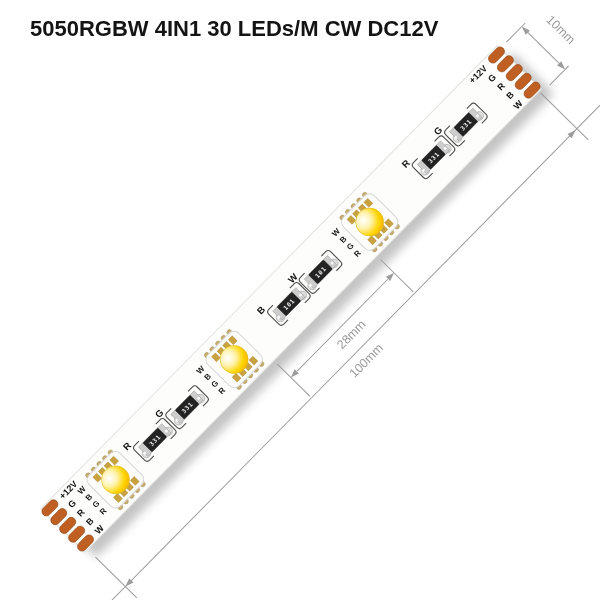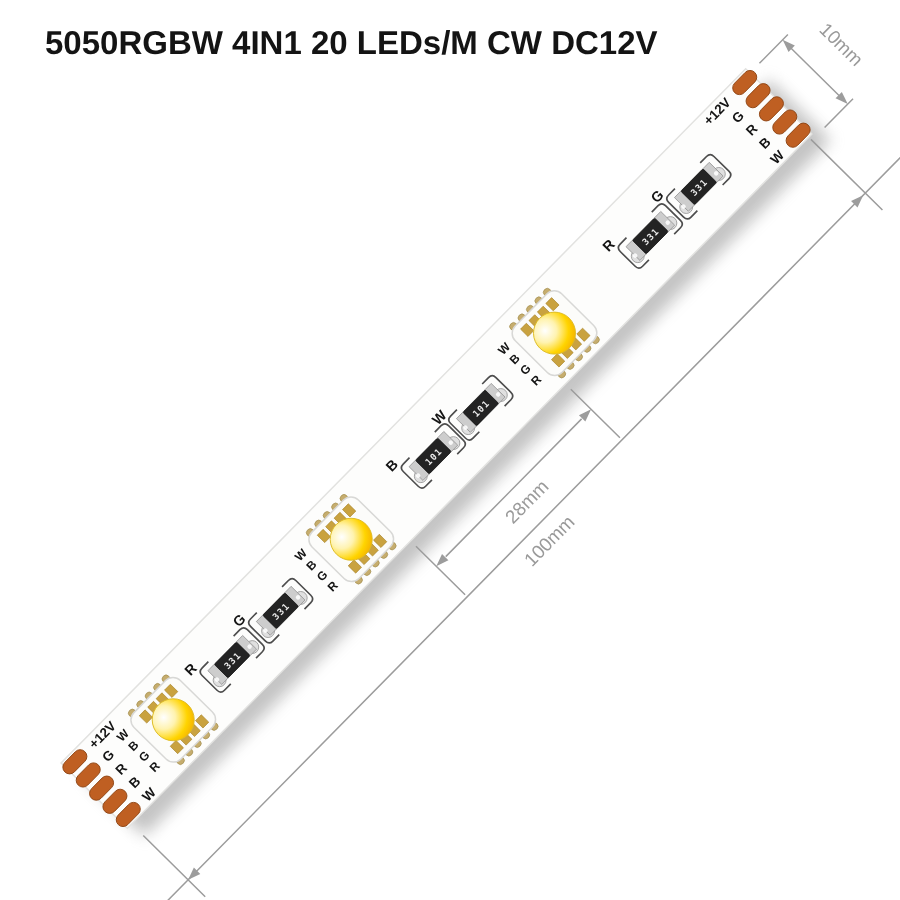--- a/index.html
+++ b/index.html
@@ -14,21 +14,21 @@
   .res-val{font:700 6px "DejaVu Sans Mono",monospace;fill:#ededed;letter-spacing:0.8px;}
   .dim-txt{font:400 12.5px "Liberation Sans",sans-serif;fill:#9a9a9a;}
   .dim-line{stroke:#9c9c9c;stroke-width:1;fill:none;}
   .dim-arrow{fill:#9c9c9c;stroke:none;}
 </style>
 </head>
 <body>
 
 <div class="canvas">
 
-  <div class="title">5050RGBW 4IN1 20 LEDs/M CW DC12V</div>
+  <div class="title">5050RGBW 4IN1 30 LEDs/M CW DC12V</div>
 
   <svg width="600" height="600" viewBox="0 0 600 600">
     <defs>
       <filter id="soft" x="-20%" y="-60%" width="140%" height="240%">
         <feGaussianBlur stdDeviation="5"></feGaussianBlur>
       </filter>
       <radialGradient id="phos" cx="0.38" cy="0.30" r="0.80">
         <stop offset="0" stop-color="#ffffff"></stop>
         <stop offset="0.35" stop-color="#fff3b0"></stop>
         <stop offset="0.70" stop-color="#ffd400"></stop>

